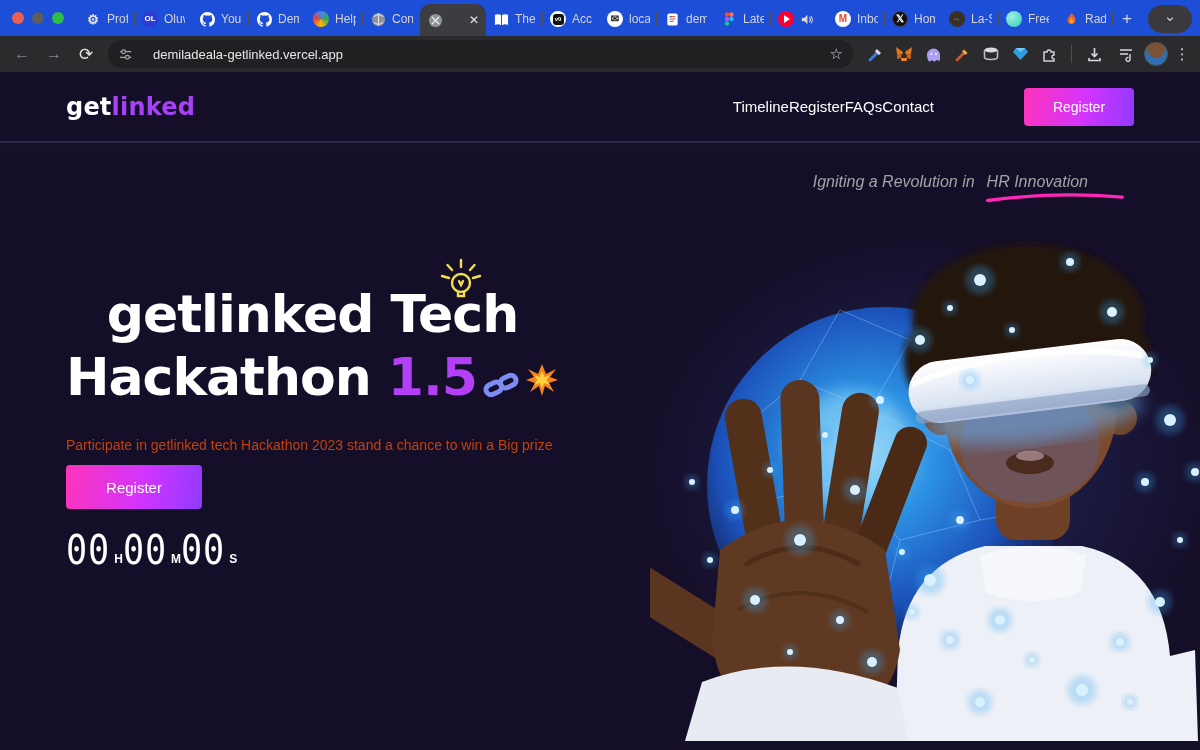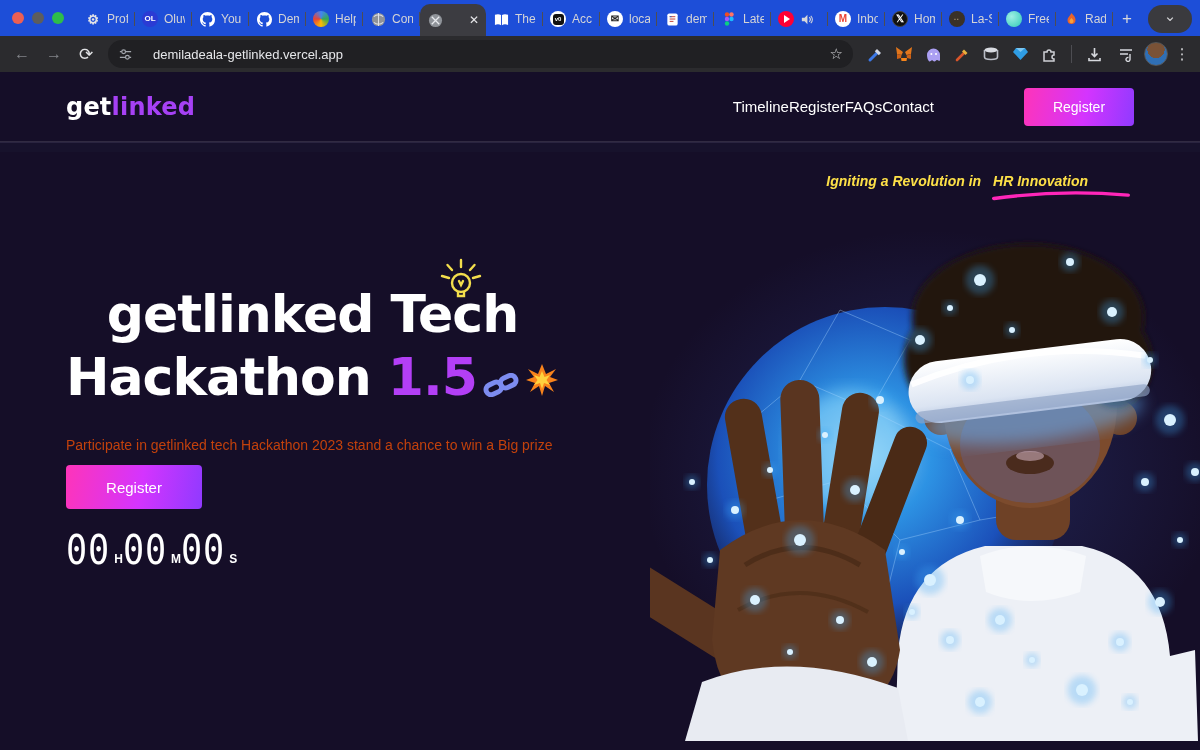--- a/index.html
+++ b/index.html
@@ -59,22 +59,22 @@
     border-bottom:1px solid rgba(255,255,255,.12);}
   .logo{font-size:24px;font-weight:800;letter-spacing:.2px;color:#fff;font-family:"DejaVu Sans",sans-serif;}
   .logo .l2{color:#A641F5;}
   .nav{display:flex;margin-left:auto;margin-right:90px;}
   .nav a{color:#fff;font-size:15px;text-decoration:none;cursor:pointer;}
   .btn-grad{background:linear-gradient(100deg,#FE34B9 0%,#D434FE 55%,#903AFF 100%);color:#fff;border:none;
     border-radius:4px;cursor:pointer;font-family:"Liberation Sans",sans-serif;}
   .hdr-register{width:110px;height:38px;font-size:14px;}
 
   .hero{position:absolute;top:71px;left:0;right:0;height:598px;overflow:hidden;}
-  .tagline{position:absolute;top:30px;right:112px;color:#fde047;font-size:14px;font-style:italic;
-    font-weight:700;white-space:nowrap;}
+  .tagline{position:absolute;top:30px;right:112px;color:#a3a3a3;font-size:16px;font-style:italic;
+    font-weight:400;white-space:nowrap;}
   .tagline .em{margin-left:12px;position:relative;display:inline-block;}
   .tagline .swoosh{position:absolute;left:-2px;right:-6px;bottom:-12px;width:140px;height:10px;}
 
   .hero-title{position:absolute;left:66px;top:140px;color:#fff;font-family:"DejaVu Sans",sans-serif;
     font-weight:800;font-size:52px;line-height:1.22;letter-spacing:-1px;white-space:nowrap;text-align:center;}
   .hero-title .ver{color:#B33FF6;}
   .bulb{position:absolute;left:372px;top:-28px;width:44px;height:48px;}
   .inline-ic{display:inline-block;vertical-align:-2px;margin-left:4px;}
 
   .hero-sub{position:absolute;left:66px;top:294px;color:#c2410c;font-size:14px;width:560px;}

